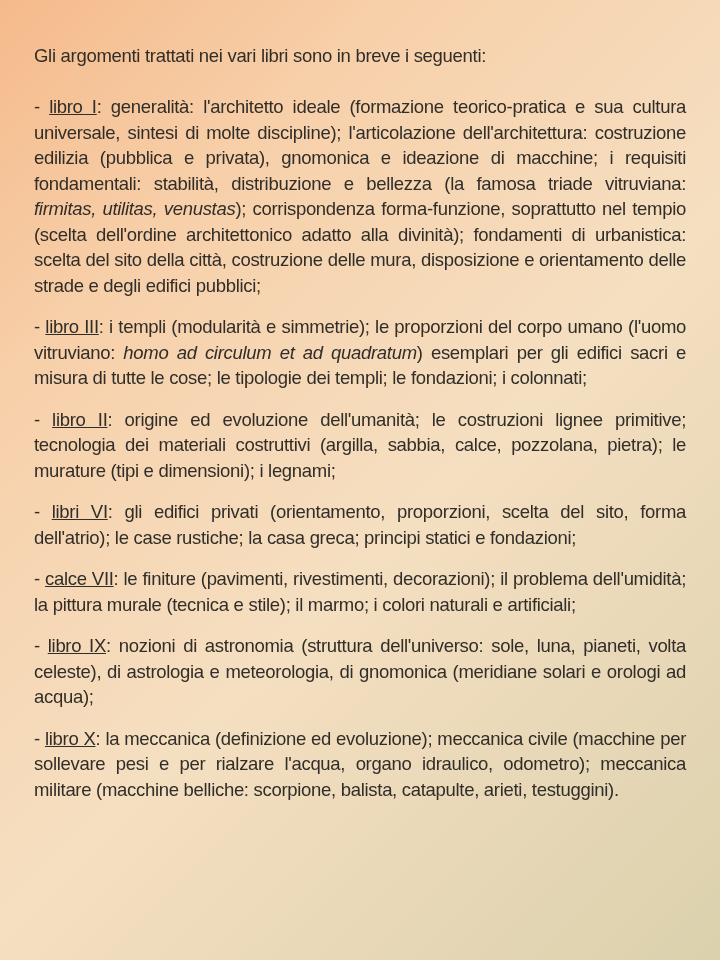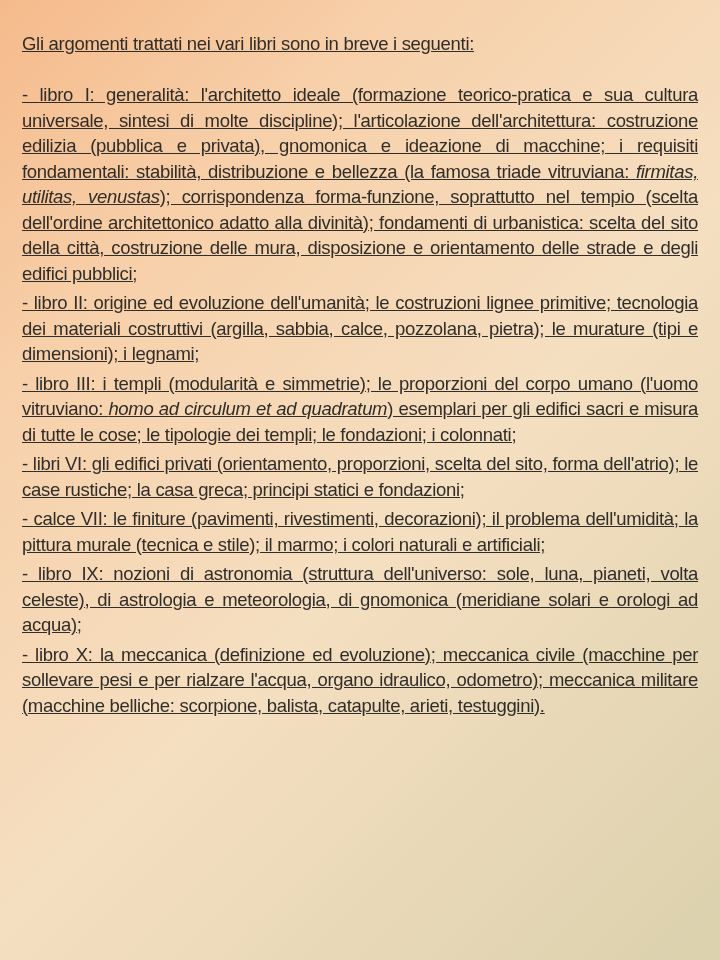--- a/index.html
+++ b/index.html
@@ -22,41 +22,40 @@
       var(--bg-from, #f5ba8b) 0%,
       var(--bg-mid1, #f7d0aa) 24%,
       var(--bg-mid2, #f5dfc1) 55%,
       var(--bg-to, #dbd1ad) 100%);
     color: var(--text-color, #312d28);
     font-size: 18.5px;
     line-height: 25.5px;
     letter-spacing: -0.3px;
   }
   .slide p {
-    margin: 4px;
+    margin: 16px;
     text-align: justify;
-    text-decoration: underline;
   }
   .intro {
     margin-bottom: 25.5px !important;
   }
   .u {
     text-decoration: underline;
   }
   .i {
     font-style: italic;
   }
 </style>
 </head>
 <body>
 
 <div class="slide">
   <p class="intro">Gli argomenti trattati nei vari libri sono in breve i seguenti:</p>
   <div id="items">
       <p>- <span class="u">libro I</span><span>: generalità: l'architetto ideale (formazione teorico-pratica e sua cultura universale, sintesi di molte discipline); l'articolazione dell'architettura: costruzione edilizia (pubblica e privata), gnomonica e ideazione di macchine; i requisiti fondamentali: stabilità, distribuzione e bellezza (la famosa triade vitruviana: </span><span class="i">firmitas, utilitas, venustas</span><span>); corrispondenza forma-funzione, soprattutto nel tempio (scelta dell'ordine architettonico adatto alla divinità); fondamenti di urbanistica: scelta del sito della città, costruzione delle mura, disposizione e orientamento delle strade e degli edifici pubblici;</span></p>
+      <p>- <span class="u">libro III</span><span>: i templi (modularità e simmetrie); le proporzioni del corpo umano (l'uomo vitruviano: </span><span class="i">homo ad circulum et ad quadratum</span><span>) esemplari per gli edifici sacri e misura di tutte le cose; le tipologie dei templi; le fondazioni; i colonnati;</span></p>
       <p>- <span class="u">libro II</span><span>: origine ed evoluzione dell'umanità; le costruzioni lignee primitive; tecnologia dei materiali costruttivi (argilla, sabbia, calce, pozzolana, pietra); le murature (tipi e dimensioni); i legnami;</span></p>
-      <p>- <span class="u">libro III</span><span>: i templi (modularità e simmetrie); le proporzioni del corpo umano (l'uomo vitruviano: </span><span class="i">homo ad circulum et ad quadratum</span><span>) esemplari per gli edifici sacri e misura di tutte le cose; le tipologie dei templi; le fondazioni; i colonnati;</span></p>
       <p>- <span class="u">libri VI</span><span>: gli edifici privati (orientamento, proporzioni, scelta del sito, forma dell'atrio); le case rustiche; la casa greca; principi statici e fondazioni;</span></p>
       <p>- <span class="u">calce VII</span><span>: le finiture (pavimenti, rivestimenti, decorazioni); il problema dell'umidità; la pittura murale (tecnica e stile); il marmo; i colori naturali e artificiali;</span></p>
       <p>- <span class="u">libro IX</span><span>: nozioni di astronomia (struttura dell'universo: sole, luna, pianeti, volta celeste), di astrologia e meteorologia, di gnomonica (meridiane solari e orologi ad acqua);</span></p>
       <p>- <span class="u">libro X</span><span>: la meccanica (definizione ed evoluzione); meccanica civile (macchine per sollevare pesi e per rialzare l'acqua, organo idraulico, odometro); meccanica militare (macchine belliche: scorpione, balista, catapulte, arieti, testuggini).</span></p>
     </div>
 </div>
 
 </body></html>

